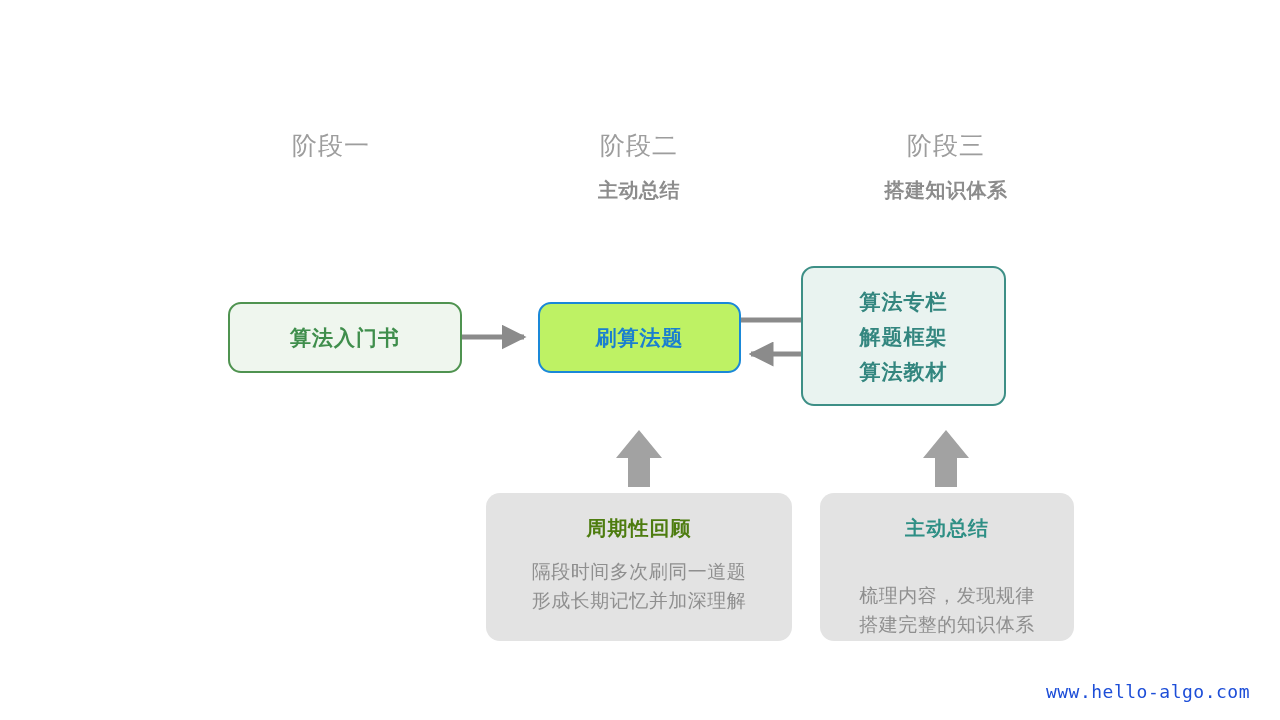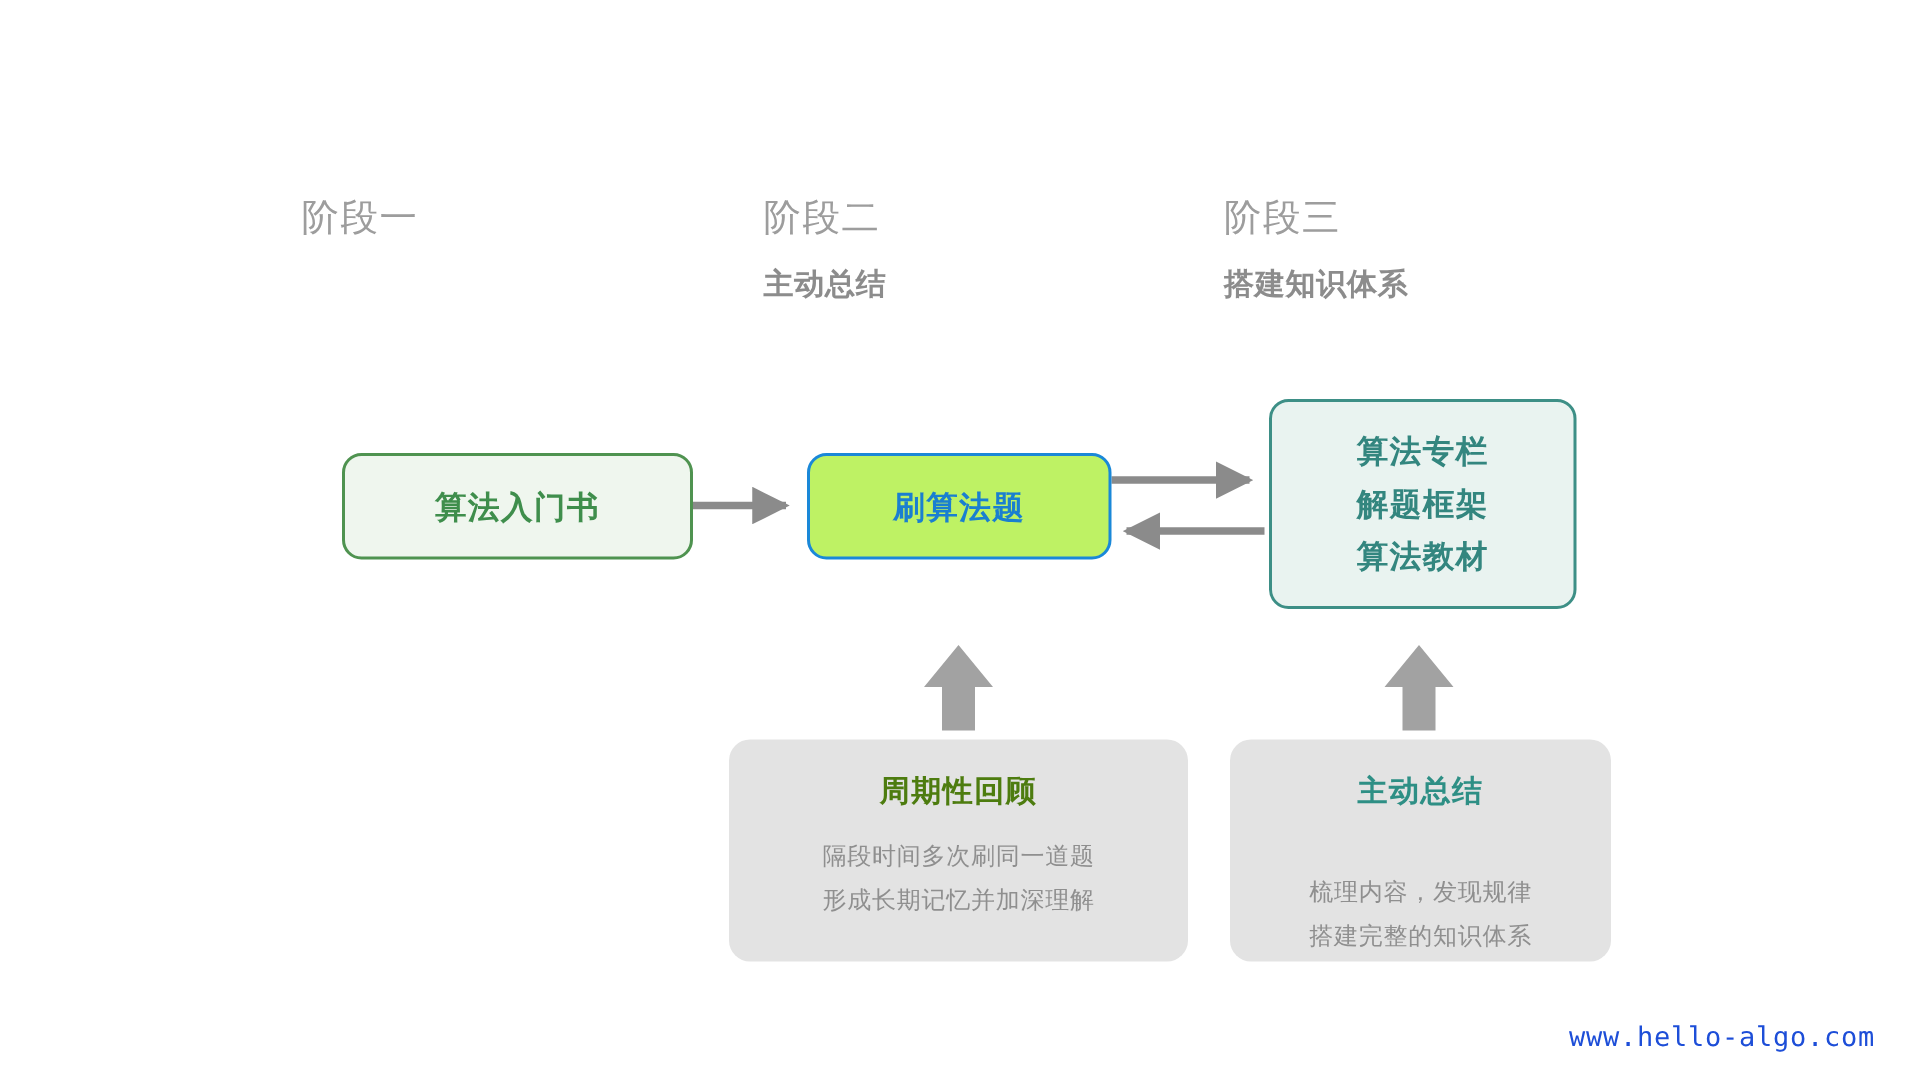--- a/index.html
+++ b/index.html
@@ -18,21 +18,21 @@
   .canvas {
     position: absolute;
     left: 0; top: 0;
     width: 1280px;
     height: 720px;
   }
 
   
   .stage {
     position: absolute;
-    text-align: left;
+    text-align: center;
     width: 260px;
   }
   .stage-title {
     font-size: 25px;
     color: #9d9d9d;
     letter-spacing: 1px;
     line-height: 34px;
     font-weight: 400;
   }
   .stage-sub {
@@ -78,21 +78,21 @@
     width: 203px;
     height: 71px;
     border: 2px solid #1a88d8;
     background: #bef264;
     color: #1a7fd0;
     font-size: 21px;
     letter-spacing: 1px;
   }
 
   #node-resources {
-    left: 846px;
+    left: 801px;
     top: 266px;
     width: 205px;
     height: 140px;
     border: 2px solid #3d8f86;
     background: #e9f3f0;
     color: #33867f;
     font-size: 21px;
     letter-spacing: 1px;
   }
   #node-resources .line {
@@ -117,21 +117,21 @@
     font-size: 20px;
     font-weight: bold;
     letter-spacing: 1px;
     line-height: 26px;
   }
   #card-review .card-title  { color: #4d7c0f; }
   #card-summary .card-title { color: #2e8f85; }
 
   .card-body {
     margin-top: 16px;
-    font-size: 16px;
+    font-size: 19px;
     color: #8f8f8f;
     line-height: 29px;
     text-align: right;
     letter-spacing: 0.5px;
   }
 
   
   #connectors {
     position: absolute;
     left: 0; top: 0;

